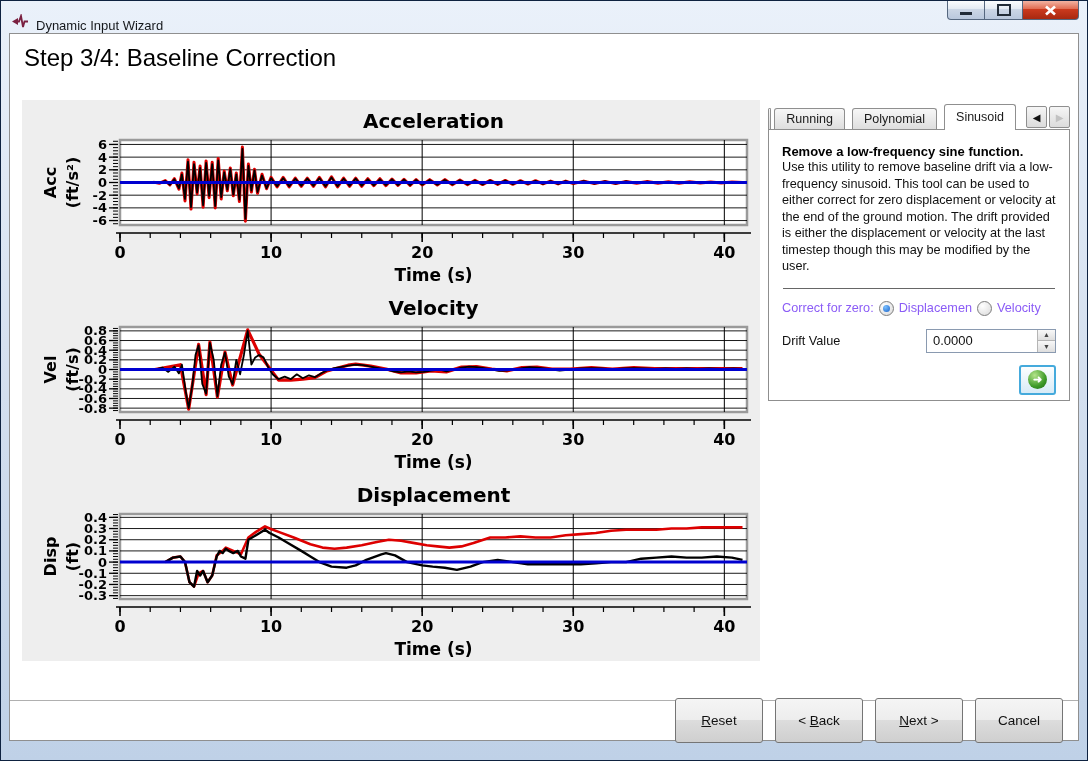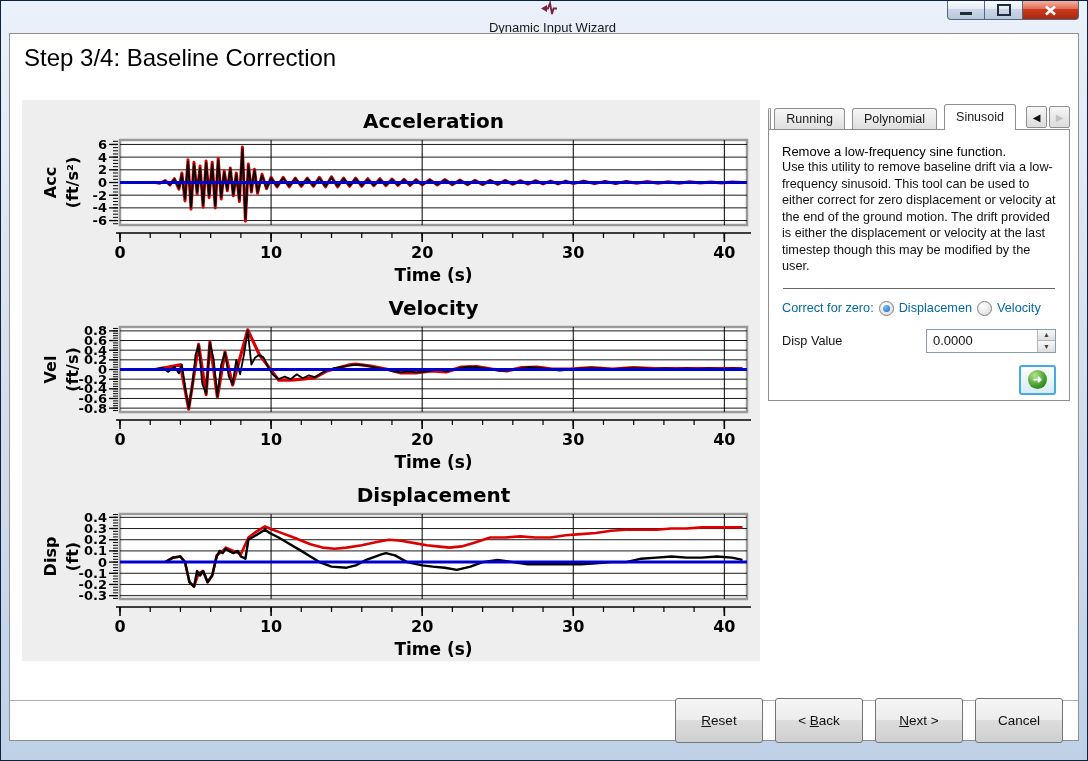--- a/index.html
+++ b/index.html
@@ -1,20 +1,20 @@
 <!DOCTYPE html>
 <html><head>
 <meta charset="utf-8">
 <style>
   html,body{margin:0;padding:0;}
   body{width:1088px;height:761px;font-family:"Liberation Sans",sans-serif;background:#fff;}
   .window{position:relative;width:1088px;height:761px;box-sizing:border-box;border:1px solid #0e2240;
     background:linear-gradient(180deg,#eaf1fa 0%,#d6e1f0 45%,#bfd1e7 100%);}
   
-  .titlebar{position:absolute;top:0;left:0;right:0;height:32px;display:flex;align-items:center;padding-left:10px;flex-direction:column;}
+  .titlebar{position:absolute;top:0;left:0;right:0;height:32px;display:flex;align-items:flex-end;padding-left:10px;}
   .title-text{font-size:13px;color:#15181c;margin-left:7px;}
   .win-controls{position:absolute;top:0;right:8px;display:flex;}
   .wc{height:19px;box-sizing:border-box;border:1px solid #55677f;border-top:none;display:flex;align-items:center;justify-content:center;padding:0;cursor:default;
     background:linear-gradient(#fbfdfe,#e3eaf3 45%,#ccd7e6 45%,#b9c8dd);}
   .wc.min{width:38px;border-radius:0 0 0 4px;}
   .wc.max{width:38px;border-left:none;}
   .wc.close{width:56px;border-left:none;border-radius:0 0 4px 0;
     background:linear-gradient(#f2b3a2,#e0694f 45%,#cc3a1e 45%,#a82810);}
   .glyph-min{width:12px;height:3px;background:#222c38;margin-top:7px;}
   .glyph-max{width:10px;height:8px;border:2px solid #222c38;background:transparent;}
@@ -31,24 +31,24 @@
   .tab{box-sizing:border-box;height:22px;line-height:20px;padding:0 11px;font-size:12.5px;color:#1a1a1a;text-align:center;
     background:linear-gradient(#f7f7f7,#dddddd);border:1px solid #8f8f8f;border-bottom:none;border-radius:3px 3px 0 0;margin-right:7px;}
   .tab.partial{width:7px;padding:0;margin-right:3px;}
   .tab.active{height:26px;line-height:25px;background:#fff;position:relative;z-index:2;}
   .tab-arrows{margin-left:3px;display:flex;gap:2px;margin-bottom:2px;}
   .arrow-btn{width:21px;height:22px;box-sizing:border-box;border:1px solid #8f8f8f;border-radius:2px;
     background:linear-gradient(#f6f6f6,#dcdcdc);font-size:10px;color:#111;display:flex;align-items:center;justify-content:center;padding:0;}
   .arrow-btn.disabled{color:#c2c2c2;}
   .panel-box{box-sizing:border-box;width:302px;height:272px;background:#fff;border:1px solid #8f8f8f;margin-top:-1px;
     padding:10px 13px;position:relative;z-index:1;}
-  .intro-bold{margin:4px 0 0;font-size:13px;font-weight:normal;color:#000;}
+  .intro-bold{margin:4px 0 0;font-size:13px;font-weight:bold;color:#000;}
   .intro{margin:0;font-size:12.7px;line-height:1.3;color:#111;}
   .divider{border:none;border-top:1px solid #666;margin:13px 1px 12px;}
-  .radio-row{display:flex;align-items:center;font-size:12.7px;color:#0369a1;gap:5px;}
+  .radio-row{display:flex;align-items:center;font-size:12.7px;color:#8b5cf6;gap:5px;}
   .radio{width:15px;height:15px;box-sizing:border-box;border-radius:50%;border:1px solid #7d7d7d;
     background:radial-gradient(circle at 35% 30%,#ffffff,#d9d9d9);display:inline-block;position:relative;flex:0 0 auto;}
   .radio.checked::after{content:'';position:absolute;left:3px;top:3px;right:3px;bottom:3px;border-radius:50%;
     background:radial-gradient(circle at 35% 30%,#79c0ff,#1a62c8);}
   .drift-row{display:flex;align-items:center;justify-content:space-between;margin-top:13px;font-size:12.7px;color:#111;}
   .spinbox{display:flex;width:130px;height:24px;box-sizing:border-box;border:1px solid #8a9ab0;background:#0f172a;}
   .spin-value{flex:1;min-width:0;font-size:13px;padding:2px 6px;border:none;outline:none;font-family:"Liberation Sans",sans-serif;color:#111;}
   .spin-btns{width:17px;display:flex;flex-direction:column;border-left:1px solid #b5b5b5;}
   .spin-btn{flex:1;display:flex;align-items:center;justify-content:center;font-size:7px;color:#444;
     background:linear-gradient(#f8f8f8,#dedede);}
@@ -440,21 +440,21 @@
         <p class="intro">Use this utility to remove baseline drift via a low-frequency sinusoid. This tool can be used to either correct for zero displacement or velocity at the end of the ground motion. The drift provided is either the displacement or velocity at the last timestep though this may be modified by the user.</p>
         <hr class="divider">
         <div class="radio-row">
           <span>Correct for zero:</span>
           <span class="radio checked"></span>
           <span>Displacemen</span>
           <span class="radio"></span>
           <span>Velocity</span>
         </div>
         <div class="drift-row">
-          <span>Disp Value</span>
+          <span>Drift Value</span>
           <div class="spinbox">
             <input class="spin-value" value="0.0000" style="">
             <div class="spin-btns">
               <div class="spin-btn">▲</div>
               <div class="spin-btn">▼</div>
             </div>
           </div>
         </div>
         <div class="apply-row">
           <button class="apply-btn">

